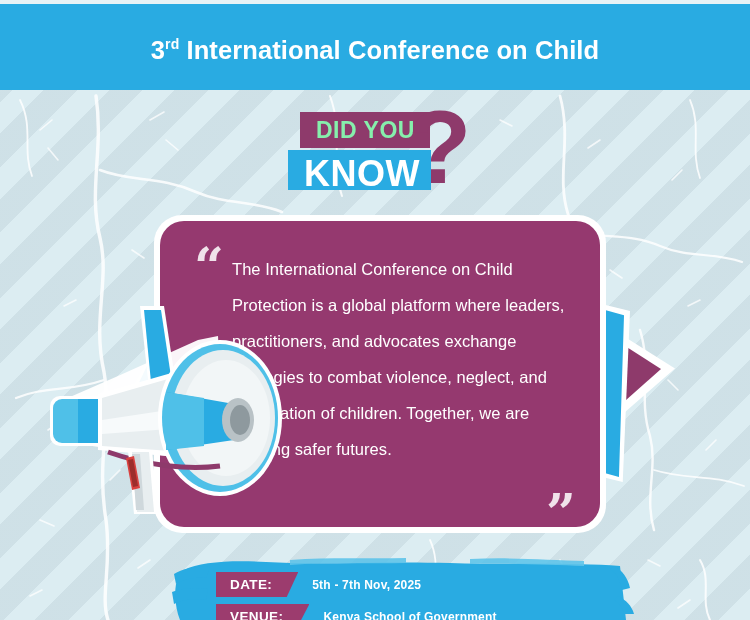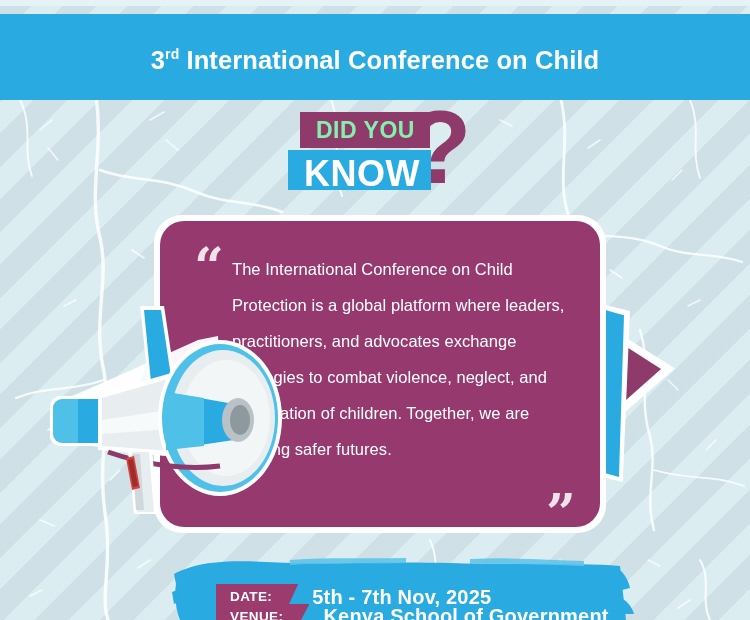--- a/index.html
+++ b/index.html
@@ -24,21 +24,21 @@
         rgba(176,196,205,0.30) 46px);
   }
   .bg-cracks{position:absolute;inset:0;}
   .bg-top-strip{
     position:absolute;left:0;top:0;width:750px;height:6px;
     background:#e7f2f6;
   }
 
   
   .header{
-    position:absolute;left:0;top:14px;width:750px;height:86px;
+    position:absolute;left:0;top:4px;width:750px;height:86px;
     background:#29ABE2;
     display:flex;align-items:center;justify-content:center;
     z-index:6;
   }
   .header-title{
     color:#ffffff;
     font-size:25.5px;font-weight:bold;
     line-height:30px;text-align:center;
     letter-spacing:0.1px;
     padding:0 58px;
@@ -138,24 +138,24 @@
   
   .banner{position:absolute;left:170px;top:556px;width:470px;height:64px;z-index:6;}
   .banner-row{position:absolute;display:flex;align-items:center;}
   .pill{
     position:relative;height:25px;background:#9C3C6E;
     display:flex;align-items:center;padding:0 26px 0 14px;
     clip-path:polygon(0% 0%, 100% 0%, 86% 100%, 0% 100%);
   }
   .pill span{color:#ffffff;font-size:13.5px;font-weight:bold;letter-spacing:0.4px;}
   .banner-val{
-    color:#ffffff;font-size:20px;font-weight:bold;letter-spacing:0.2px;
+    color:#ffffff;font-size:12px;font-weight:bold;letter-spacing:0.2px;
     margin-left:14px;white-space:nowrap;
   }
-  .row-date{left:46px;top:28px;align-items:flex-end;}
+  .row-date{left:46px;top:16px;}
   .row-venue{left:46px;top:48px;}
 </style>
 </head>
 <body>
 
 <div id="poster">
 
   <div class="bg-stripes"></div>
   <div class="bg-cracks">
     <svg width="750" height="620" viewBox="0 0 750 620" aria-hidden="true">

